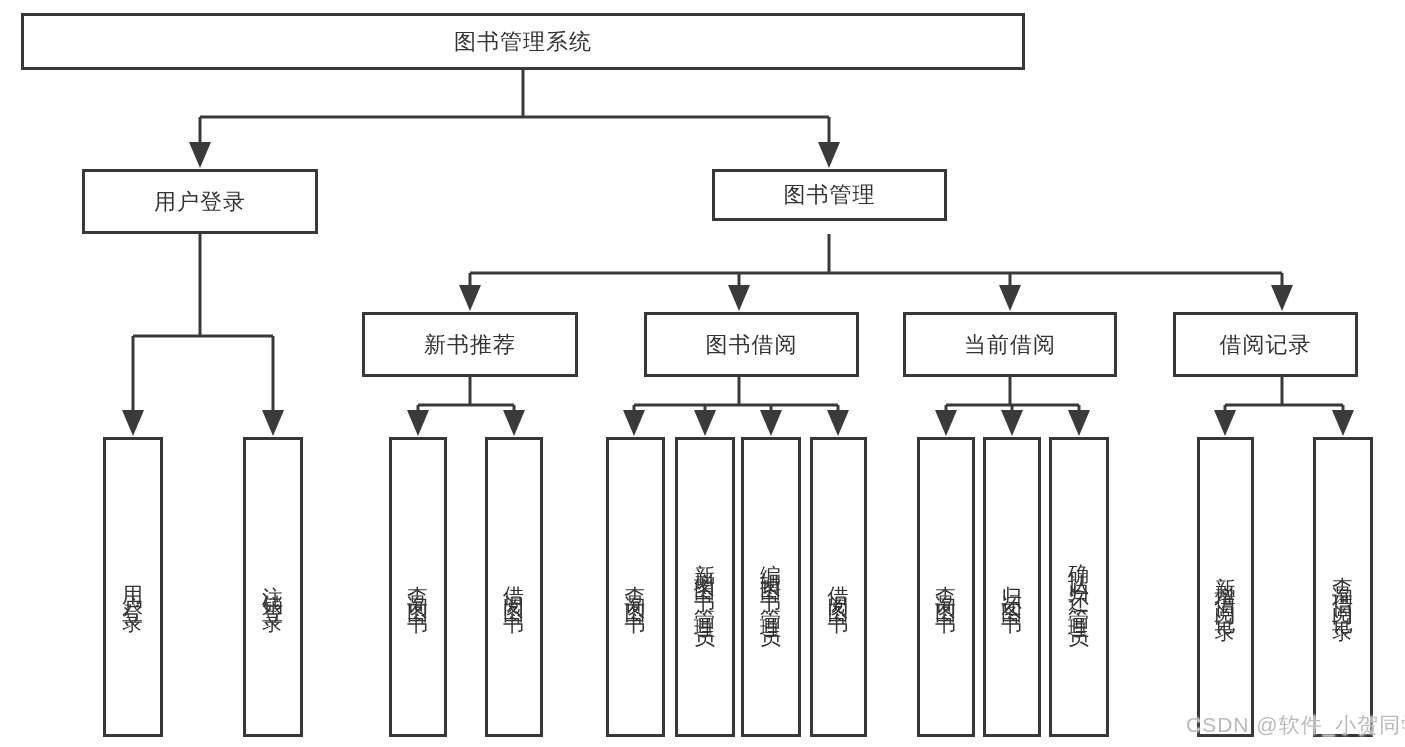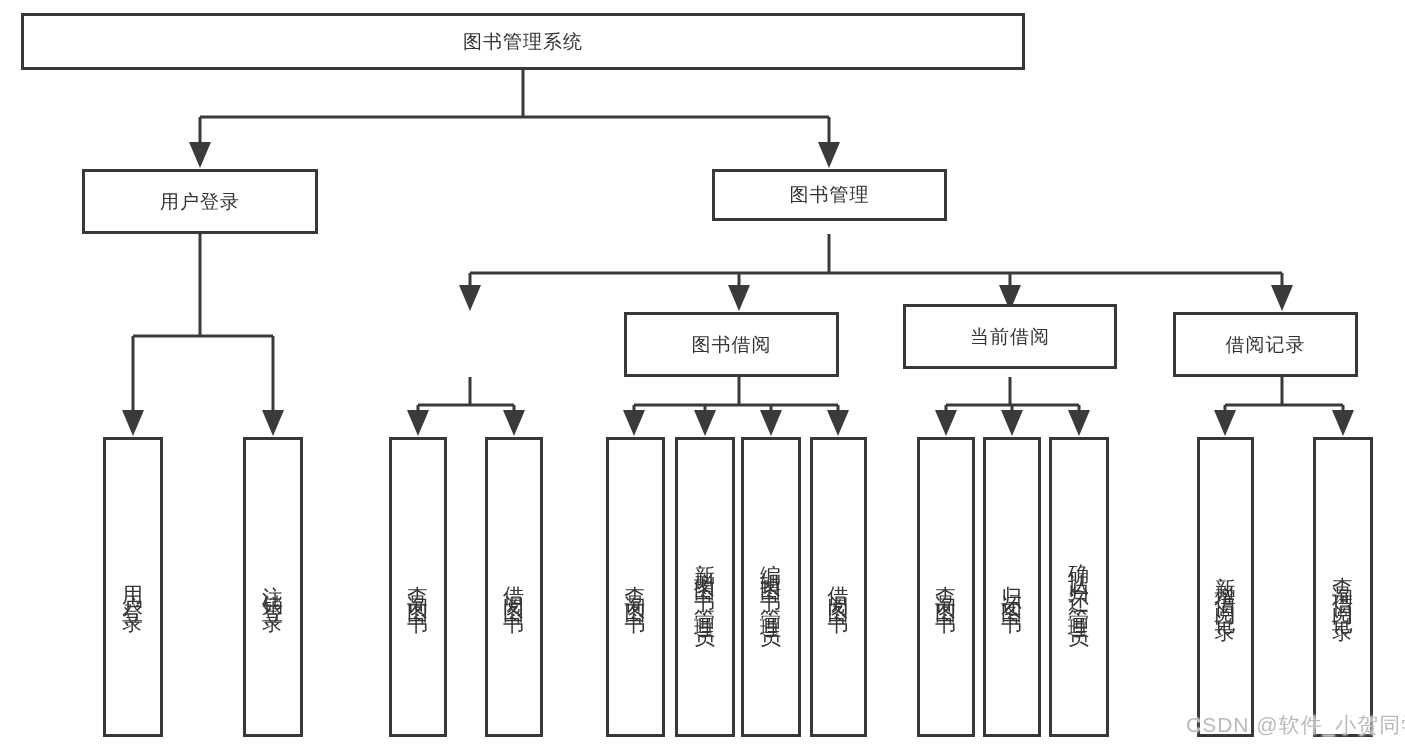--- a/index.html
+++ b/index.html
@@ -22,21 +22,21 @@
     pointer-events: none;
   }
   .hnode {
     position: absolute;
     box-sizing: border-box;
     border: 3px solid #383838;
     background: #ffffff;
     display: flex;
     align-items: center;
     justify-content: center;
-    font-size: 19px;
+    font-size: 22px;
     color: #333333;
     letter-spacing: 1px;
     white-space: nowrap;
   }
   .vnode {
     position: absolute;
     box-sizing: border-box;
     border: 3px solid #383838;
     background: #ffffff;
     display: flex;
@@ -115,24 +115,27 @@
     <span>图书管理系统</span>
   </div>
 
   <div class="hnode" style="left:82px; top:169px; width:236px; height:65px;">
     <span>用户登录</span>
   </div>
   <div class="hnode" style="left:712px; top:169px; width:235px; height:52px;">
     <span>图书管理</span>
   </div>
 
-  <div class="hnode" style="left:624px; top:312px; width:215px; height:65px;">
+  <div class="hnode" style="left:362px; top:312px; width:216px; height:65px;">
+    <span>新书推荐</span>
+  </div>
+  <div class="hnode" style="left:644px; top:312px; width:215px; height:65px;">
     <span>图书借阅</span>
   </div>
-  <div class="hnode" style="left:903px; top:304px; width:214px; height:65px;">
+  <div class="hnode" style="left:903px; top:312px; width:214px; height:65px;">
     <span>当前借阅</span>
   </div>
   <div class="hnode" style="left:1173px; top:312px; width:185px; height:65px;">
     <span>借阅记录</span>
   </div>
 
   <div class="vnode" style="left:103px; top:437px; width:60px; height:300px;">
     <span class="vtext">用户登录</span>
   </div>
   <div class="vnode" style="left:243px; top:437px; width:60px; height:300px;">

